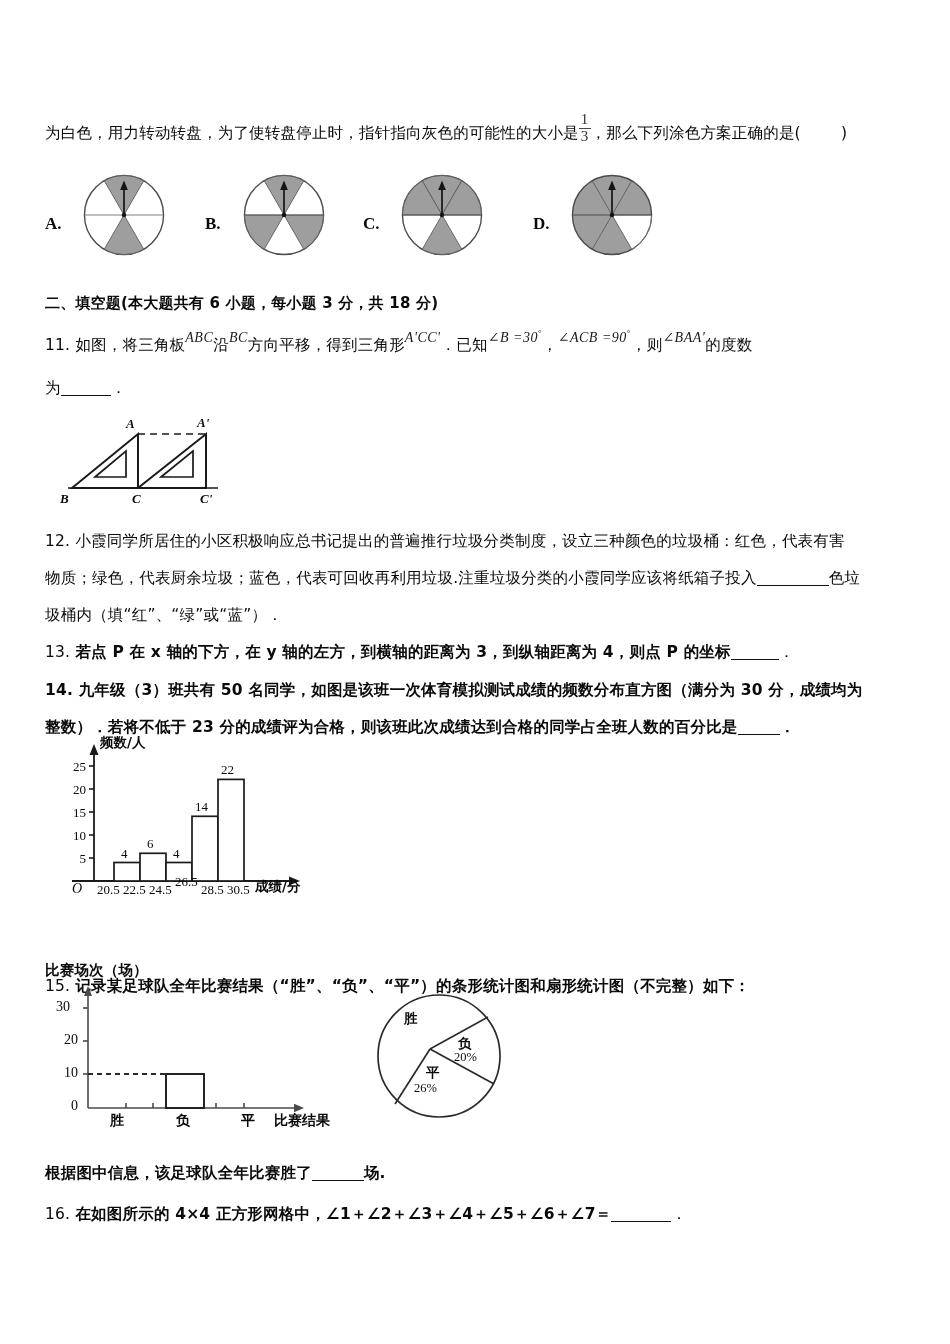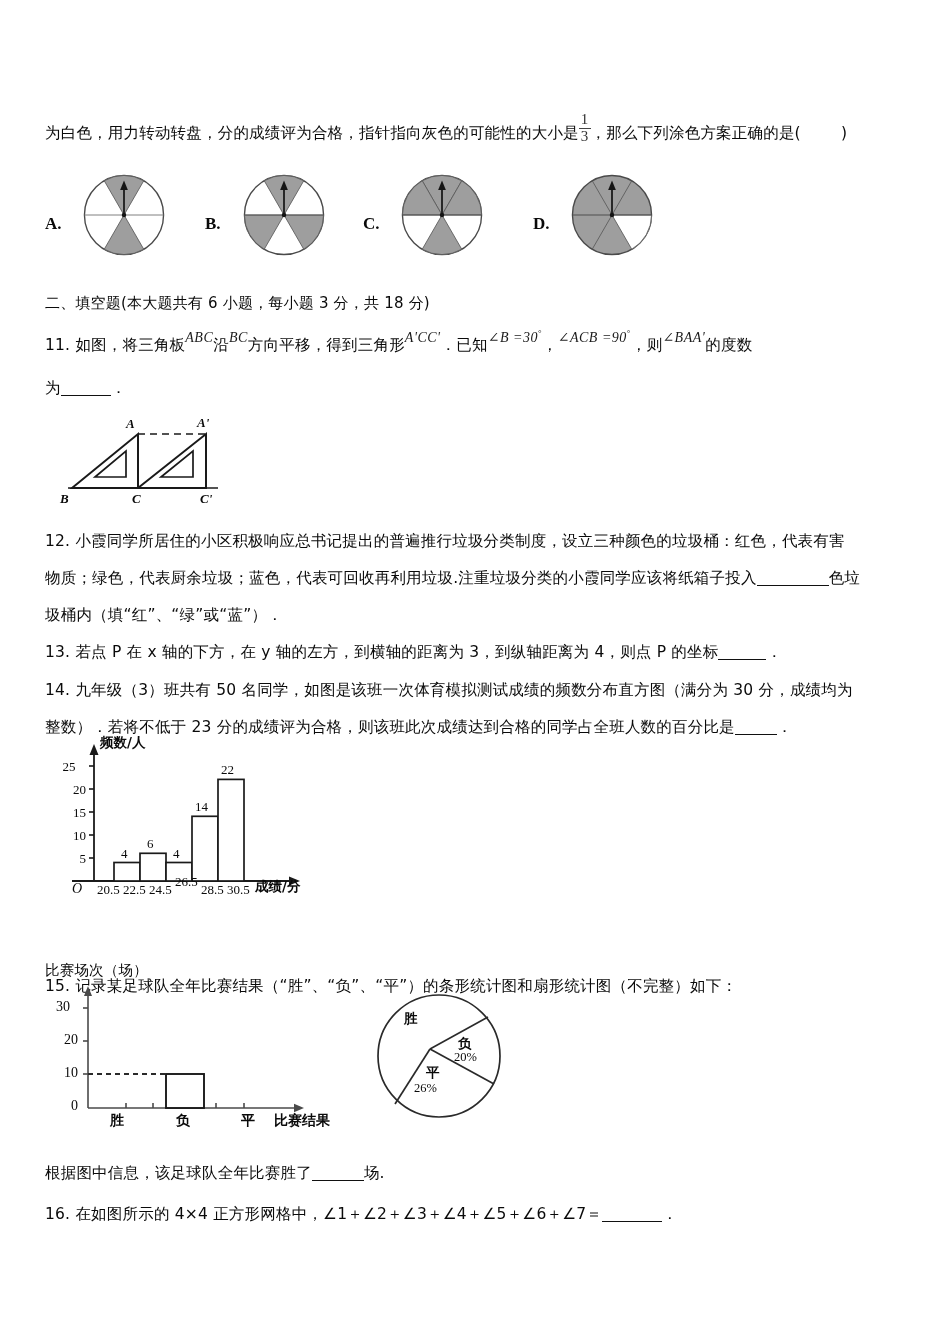--- a/index.html
+++ b/index.html
@@ -5,21 +5,21 @@
   html,body{margin:0;padding:0;}
   body{
     width:950px;height:1344px;background:#ffffff;
     font-family:"Liberation Sans","DejaVu Sans",sans-serif;
     color:#0a0a0a;-webkit-font-smoothing:none;
   }
   .page{position:relative;width:950px;height:1344px;overflow:hidden;}
 
   .ln{position:absolute;font-size:15.5px;line-height:22px;letter-spacing:.2px;white-space:nowrap;}
   .cn{font-family:"DejaVu Sans","Liberation Sans",sans-serif;}
-  .b{font-weight:normal;}
+  .b{font-weight:bold;}
 
   
   .math{
     font-family:"Liberation Serif","DejaVu Serif",serif;
     font-style:italic;font-size:14px;position:relative;top:-8px;
     letter-spacing:.5px;color:#1a1a1a;
   }
   .math sup{font-size:9px;font-style:normal;}
 
   
@@ -62,21 +62,21 @@
   .pie{position:absolute;left:372px;top:992px;width:140px;height:132px;}
   .pie .pl{position:absolute;font-size:13.5px;font-weight:bold;text-align:center;}
   .pie .pp{position:absolute;font-size:12.5px;font-family:"Liberation Serif","DejaVu Serif",serif;}
 </style>
 </head>
 <body>
 
 <div class="page">
 
   <div class="ln cn" style="left:45px;top:116px;">
-    <span>为白色，用力转动转盘，分的成绩评为合格，指针指向灰色的可能性的大小是</span><span class="frac"><span class="num">1</span><span class="den">3</span></span><span>，那么下列涂色方案正确的是(</span><span style="display:inline-block;width:40px;"></span><span>)</span>
+    <span>为白色，用力转动转盘，为了使转盘停止时，指针指向灰色的可能性的大小是</span><span class="frac"><span class="num">1</span><span class="den">3</span></span><span>，那么下列涂色方案正确的是(</span><span style="display:inline-block;width:40px;"></span><span>)</span>
   </div>
 
   <div class="spinrow">
 
     <div class="opt" style="left:45px;">
       <span class="lab">A.</span>
       <svg class="spin" viewBox="0 0 100 100">
         <circle cx="50" cy="50" r="46" fill="#ffffff" stroke="#4a4a4a" stroke-width="1.6"></circle>
         <path d="M50 50 L73 10.16 A46 46 0 0 0 27 10.16 Z" fill="#9e9e9e" stroke="#5a5a5a" stroke-width="1"></path>
         <path d="M50 50 L27 89.84 A46 46 0 0 0 73 89.84 Z" fill="#9e9e9e" stroke="#5a5a5a" stroke-width="1"></path>
@@ -205,21 +205,21 @@
       <rect x="92" y="117.3" width="26" height="27.7" fill="#ffffff" stroke="#1a1a1a" stroke-width="1.7"></rect>
       <rect x="118" y="126.5" width="26" height="18.5" fill="#ffffff" stroke="#1a1a1a" stroke-width="1.7"></rect>
       <rect x="144" y="80.3" width="26" height="64.7" fill="#ffffff" stroke="#1a1a1a" stroke-width="1.7"></rect>
       <rect x="170" y="43.4" width="26" height="101.6" fill="#ffffff" stroke="#1a1a1a" stroke-width="1.7"></rect>
     </svg>
     
     <span class="yt" style="left:10px;top:115px;width:28px;text-align:right;">5</span>
     <span class="yt" style="left:4px;top:92px;width:34px;text-align:right;">10</span>
     <span class="yt" style="left:4px;top:69px;width:34px;text-align:right;">15</span>
     <span class="yt" style="left:4px;top:46px;width:34px;text-align:right;">20</span>
-    <span class="yt" style="left:4px;top:23px;width:34px;text-align:center;">25</span>
+    <span class="yt" style="left:4px;top:23px;width:34px;text-align:right;">25</span>
     
     <span class="org" style="left:24px;top:145px;">O</span>
     
     <span class="xt" style="left:49px;top:146px;">20.5</span>
     <span class="xt" style="left:75px;top:146px;">22.5</span>
     <span class="xt" style="left:101px;top:146px;">24.5</span>
     <span class="xt" style="left:127px;top:138px;">26.5</span>
     <span class="xt" style="left:153px;top:146px;">28.5</span>
     <span class="xt" style="left:179px;top:146px;">30.5</span>
     

